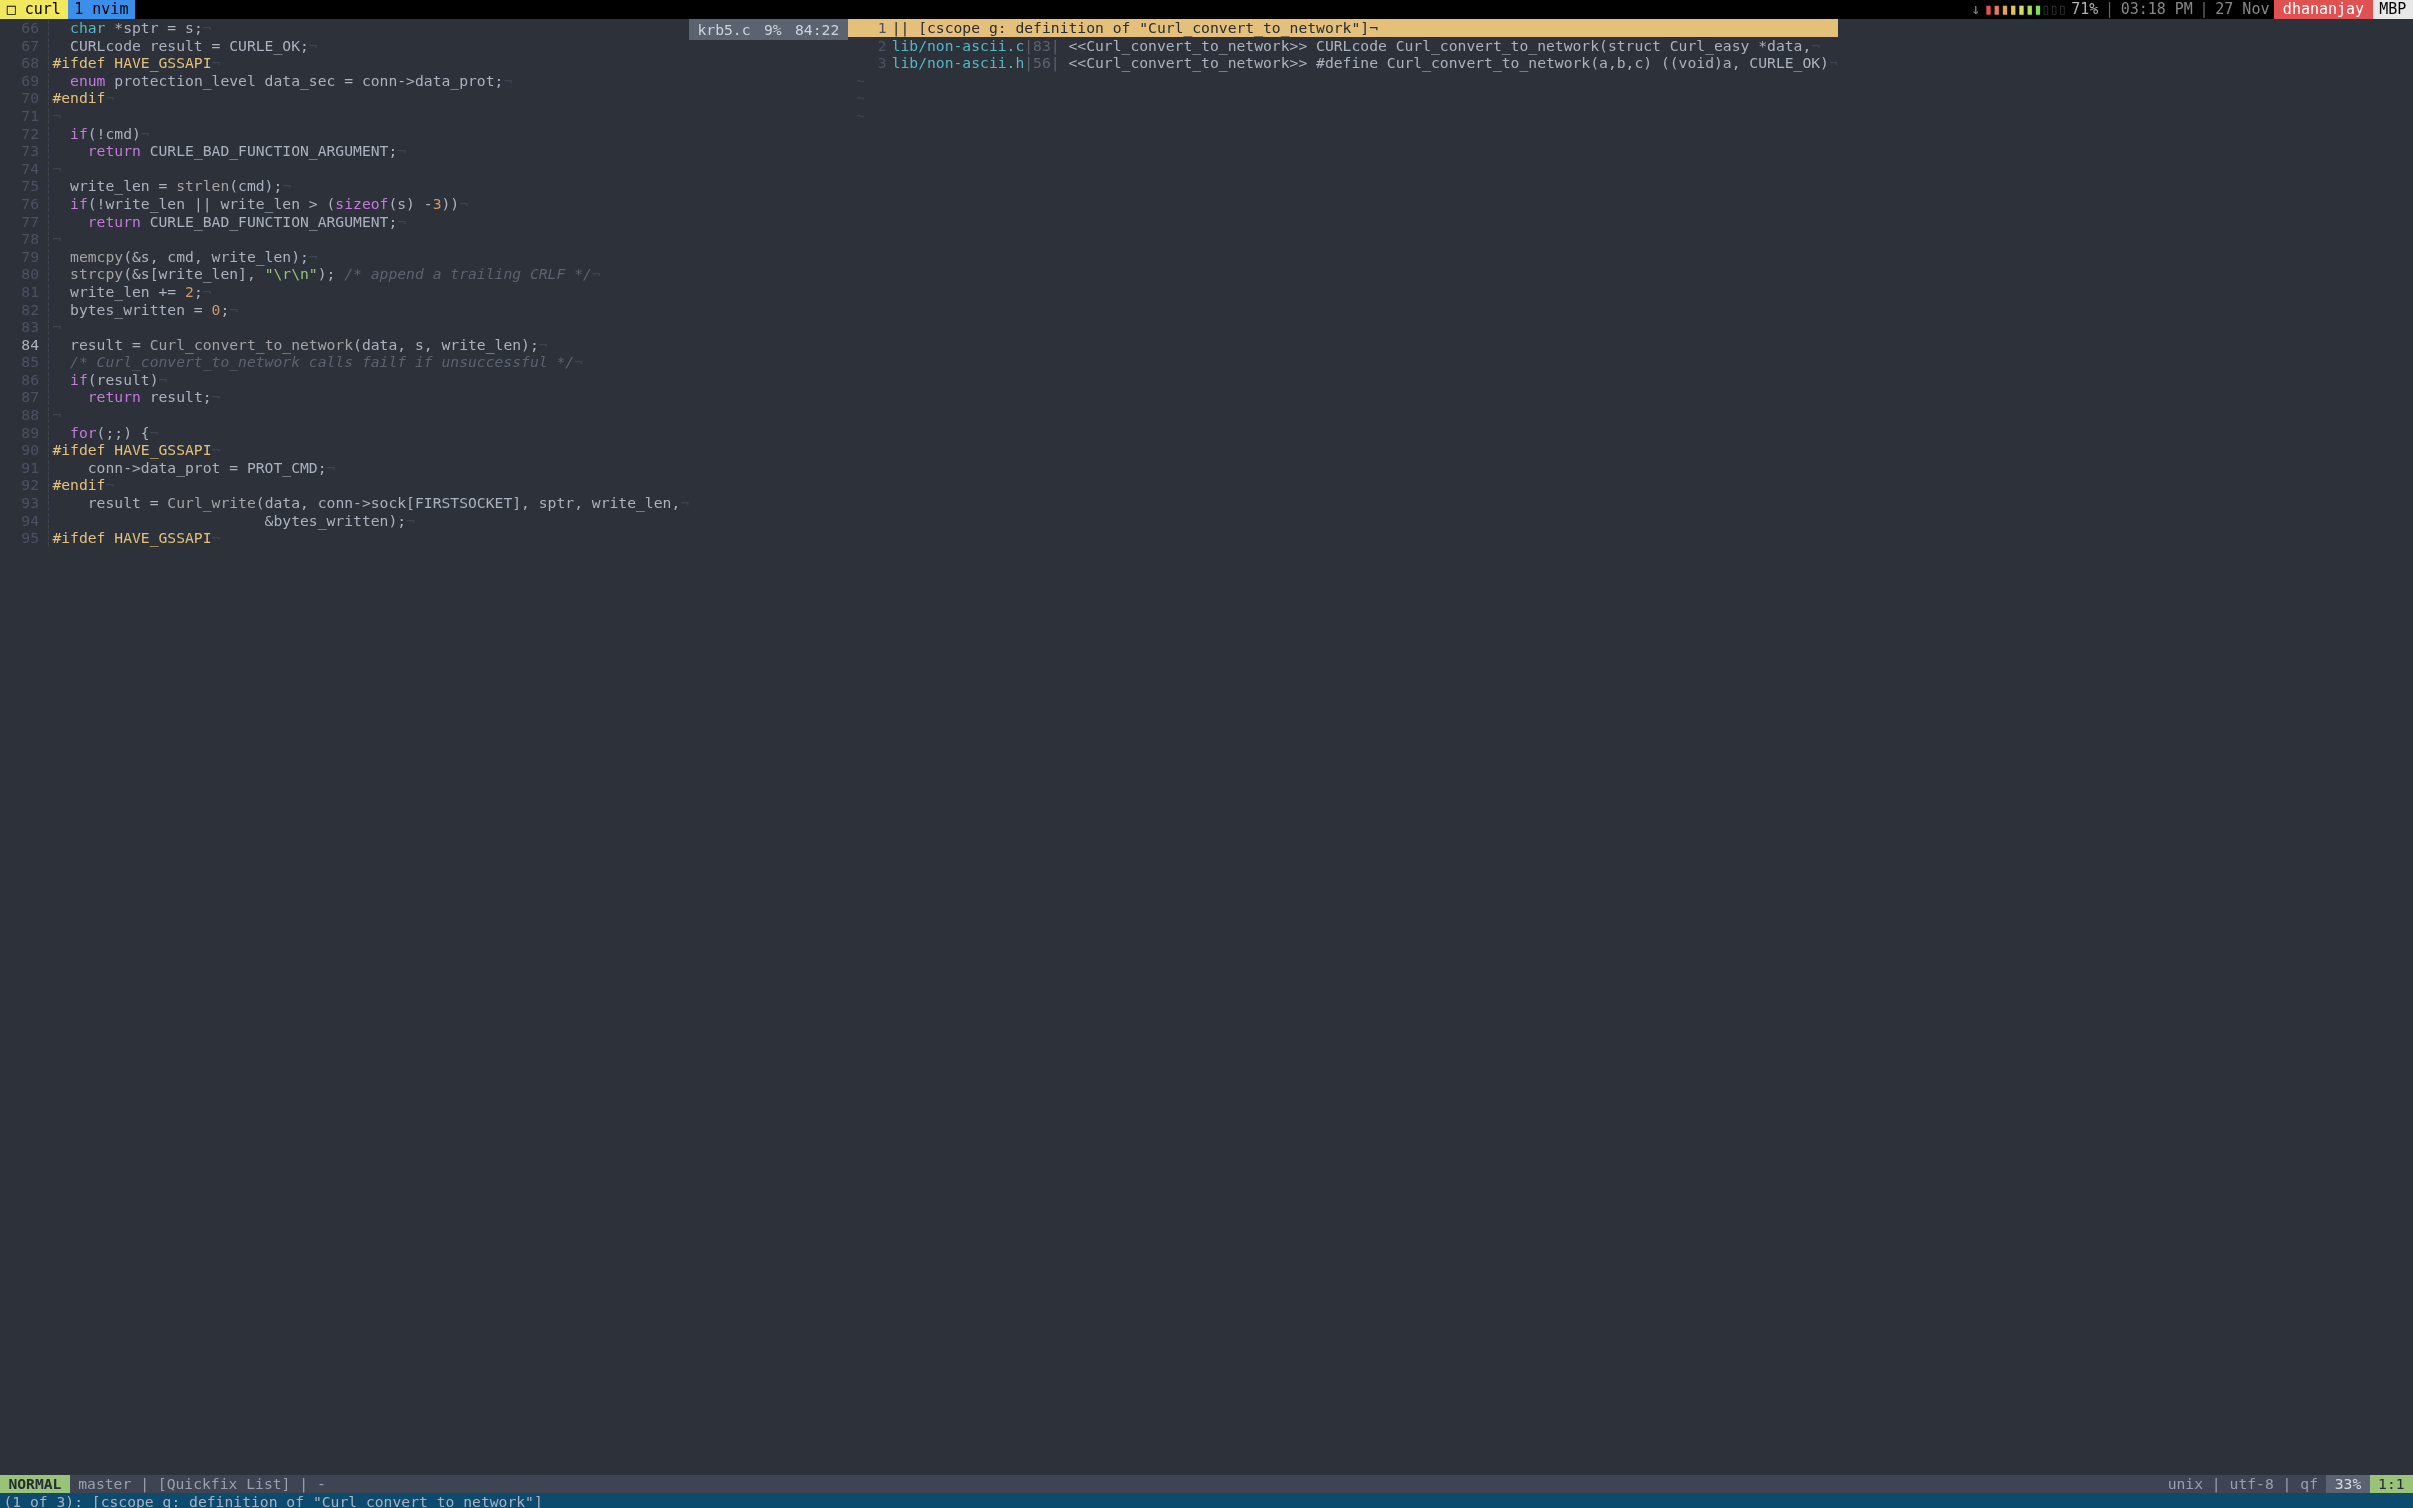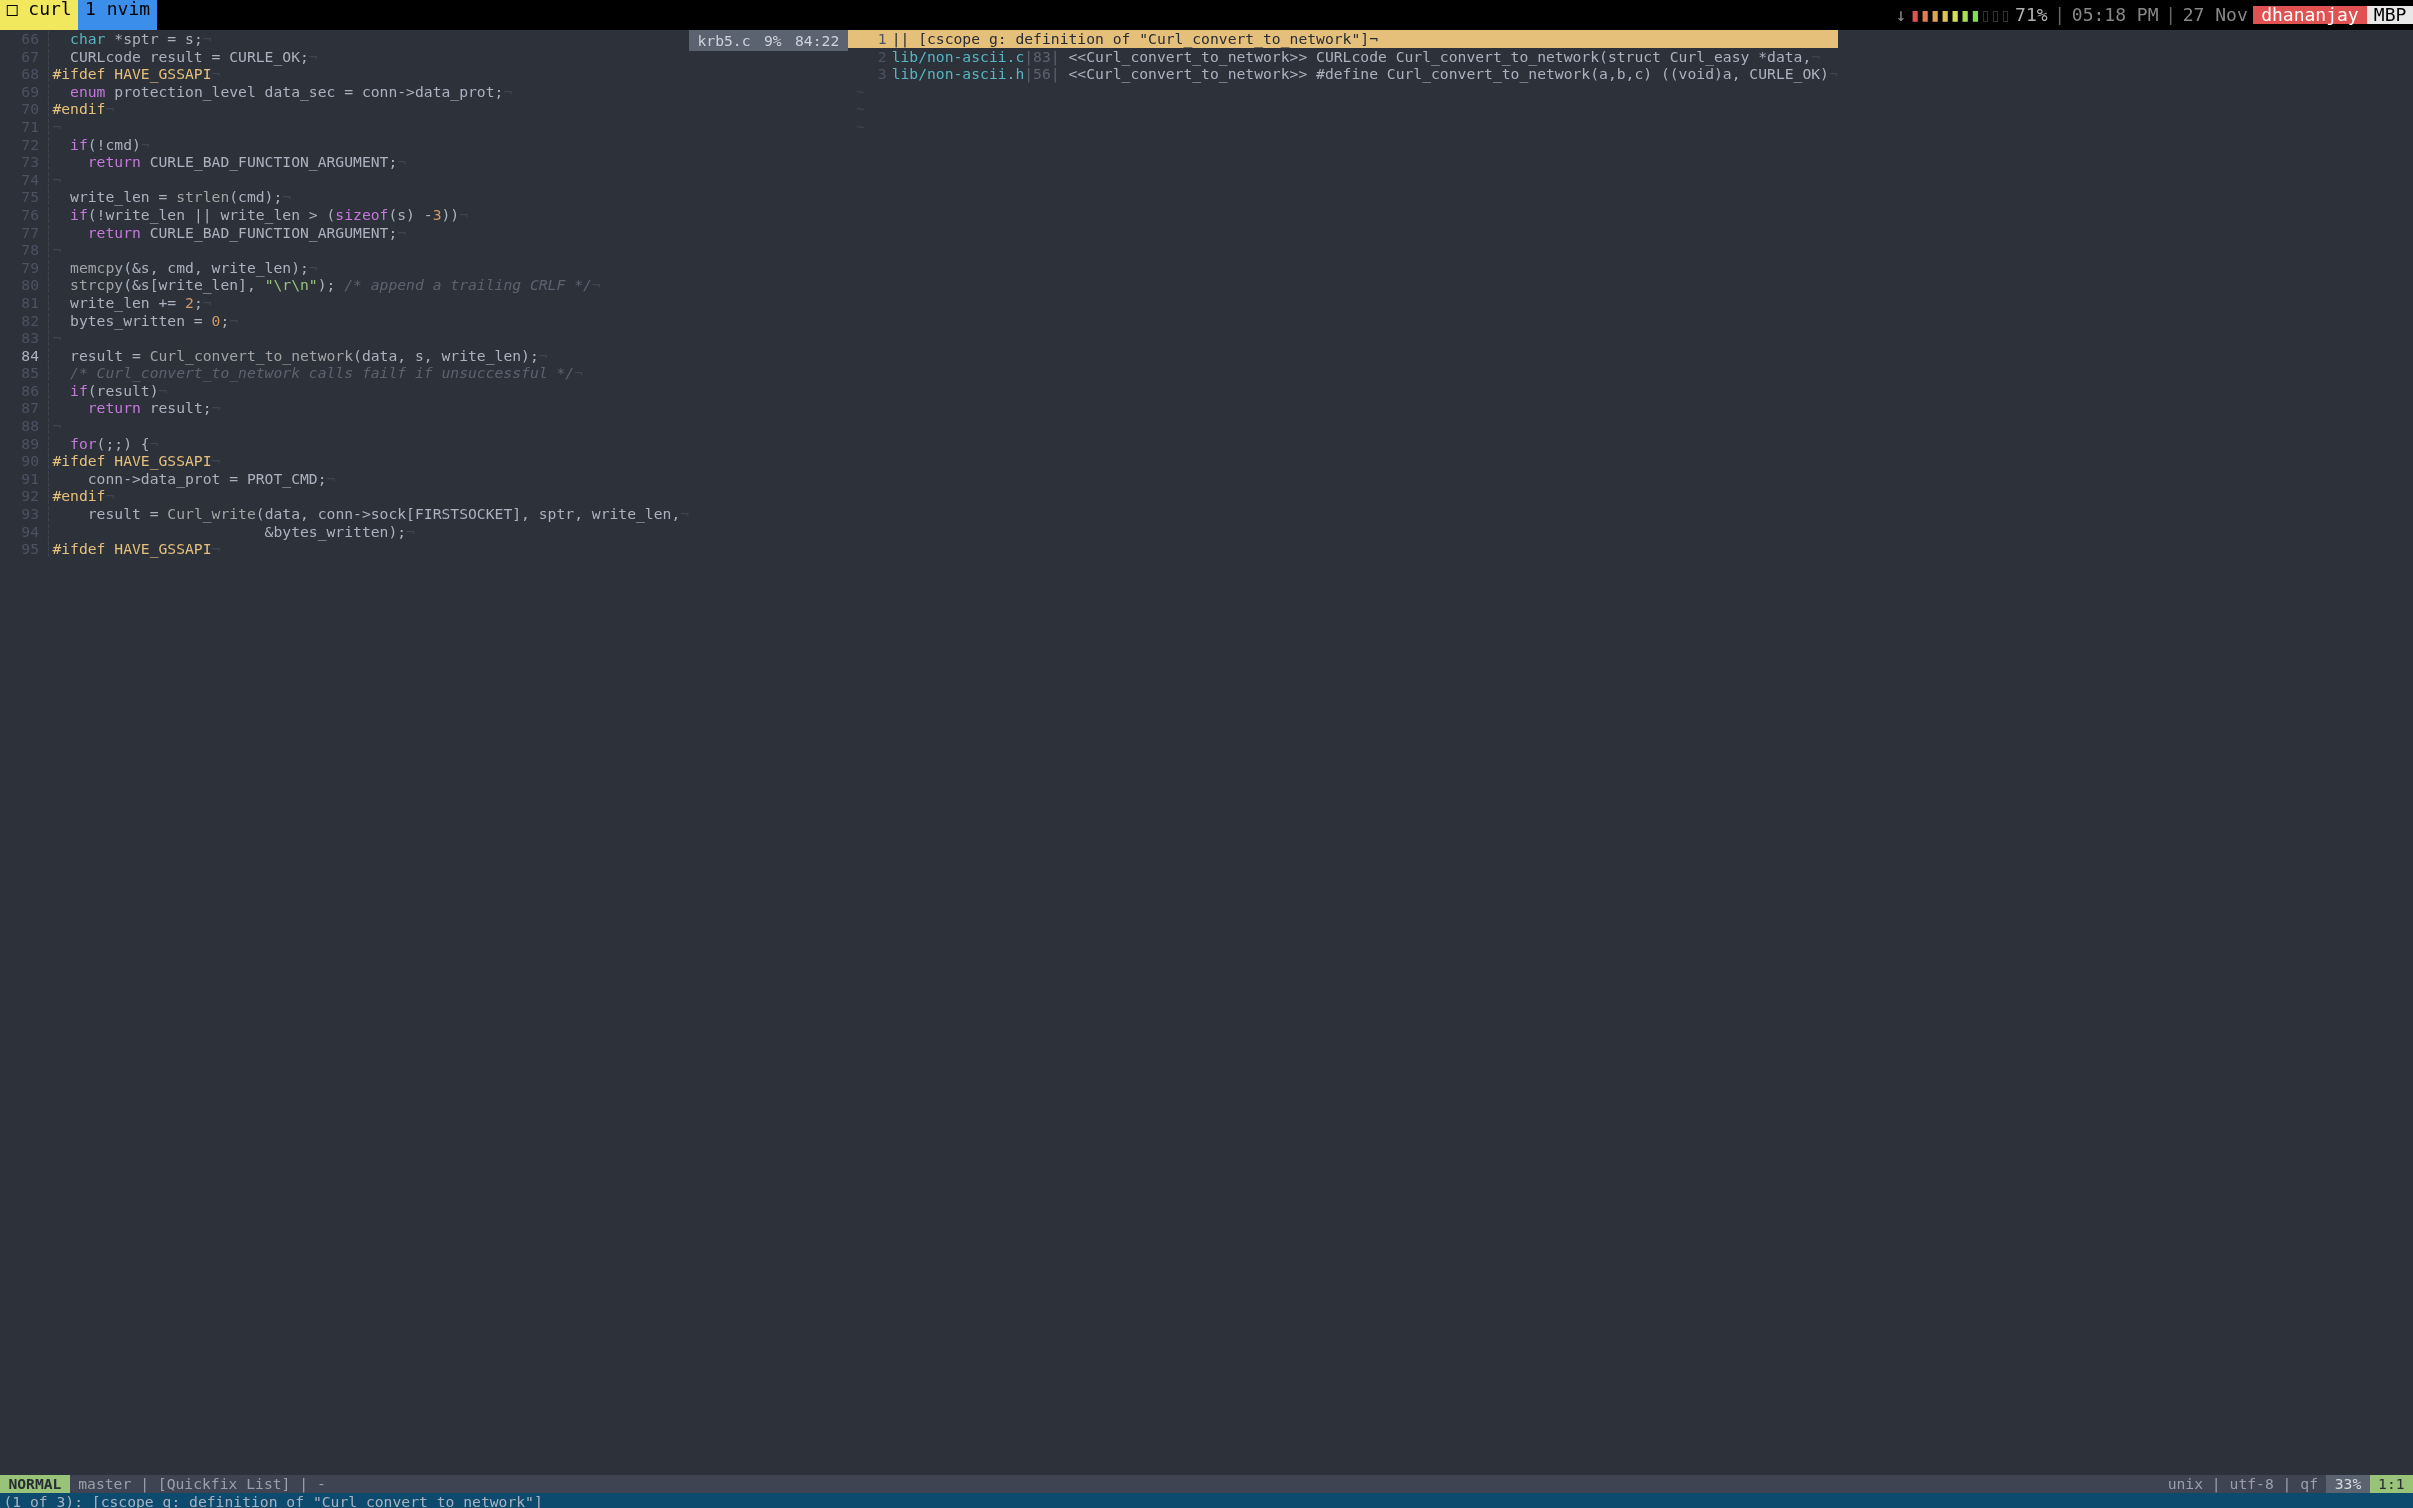--- a/index.html
+++ b/index.html
@@ -16,23 +16,23 @@
 .screen {
   display: flex;
   flex-direction: column;
   height: 100%;
 }
 
 .tmux-bar {
   display: flex;
   align-items: stretch;
   background: #000;
-  height: 30px;
+  height: 19px;
   line-height: 18.4px;
-  font-size: 18px;
+  font-size: 15px;
 }
 .tmux-left { display: flex; }
 .tmux-win {
   padding: 0 6.7px;
   white-space: pre;
 }
 .tmux-win.active { background: #f2e85e; color: #000; }
 .tmux-win.inactive { background: #3b8eea; color: #000; }
 .tmux-spacer { flex: 1; }
 .tmux-right { display: flex; align-items: center; color: #888; padding-right: 0; }
@@ -161,21 +161,21 @@
     <div class="tmux-left">
       <div class="tmux-win active">□ curl</div>
       <div class="tmux-win inactive">1 nvim</div>
     </div>
     <div class="tmux-spacer"></div>
     <div class="tmux-right">
       <span class="tmux-arrow">↓</span>
       <span class="battery-bars"><span class="bb1">▮</span><span class="bb2">▮</span><span class="bb3">▮</span><span class="bb4">▮</span><span class="bb5">▮</span><span class="bb6">▮</span><span class="bb7">▮</span><span class="bbe">▯</span><span class="bbe">▯</span><span class="bbe">▯</span></span>
       <span class="tmux-seg tmux-pct">71%</span>
       <span class="tmux-seg sep">|</span>
-      <span class="tmux-seg">05:18 PM</span>
+      <span class="tmux-seg">03:18 PM</span>
       <span class="tmux-seg sep">|</span>
       <span class="tmux-seg">27 Nov</span>
       <span class="tmux-user">dhananjay</span>
       <span class="tmux-host">MBP</span>
     </div>
   </div>
 
   <div class="editor">
     <div class="code-rows" id="code-rows">
         <div class="row"><div class="gutter">66</div><div class="guide">┆</div><div class="code">  <span class="tok-type">char</span> *sptr = s;<span class="eol">¬</span></div></div>

